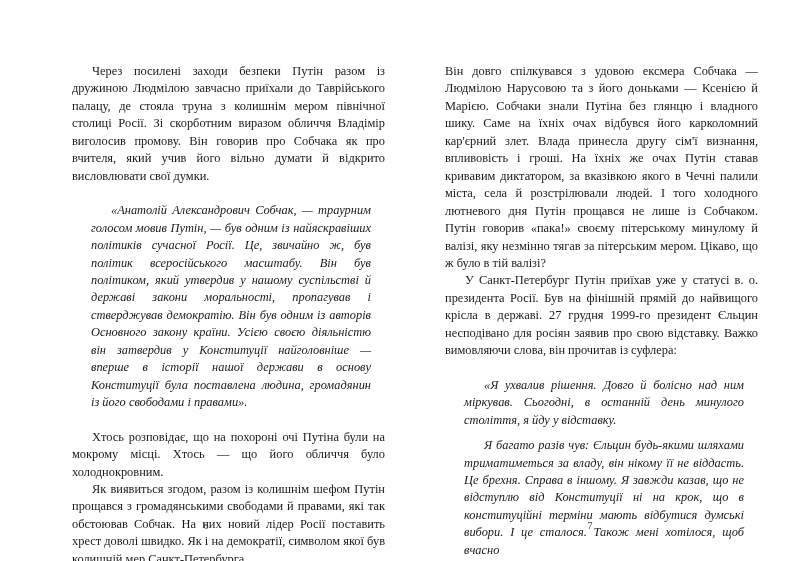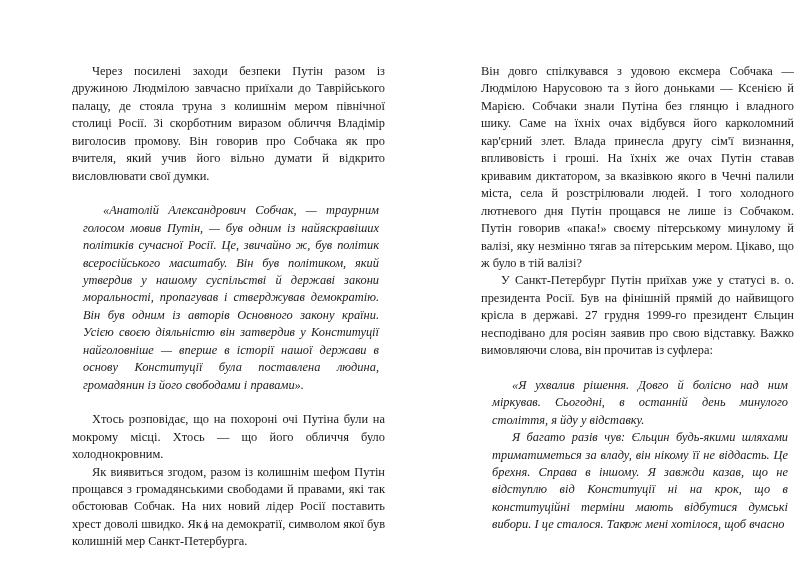--- a/index.html
+++ b/index.html
@@ -13,21 +13,20 @@
     overflow: hidden;
     font-family: "Liberation Serif", "DejaVu Serif", serif;
   }
   .spread {
     position: relative;
     width: 800px;
     height: 561px;
     background: #ffffff;
     display: flex;
     box-sizing: border-box;
-    gap: 36px;
   }
   .page {
     position: relative;
     width: 400px;
     height: 561px;
     box-sizing: border-box;
     background: #ffffff;
   }
   .page-left  { padding: 63px 15px 0 72px; }
   .page-right { padding: 63px 64px 0 45px; }
@@ -53,21 +52,21 @@
   .quote {
     margin: 17px 0 17px 0;
     font-style: italic;
     text-align: justify;
     color: #1a1a1a;
   }
   .page-left .quote  { padding-left: 11px; padding-right: 6px; }
   .page-right .quote { padding-left: 11px; padding-right: 6px; }
 
   .quote p {
-    margin: 0;
+    margin: 8px;
     text-indent: 20px;
   }
 
   .folio {
     position: absolute;
     bottom: 30px;
     left: 0;
     width: 100%;
     text-align: center;
     font-size: 10px;

